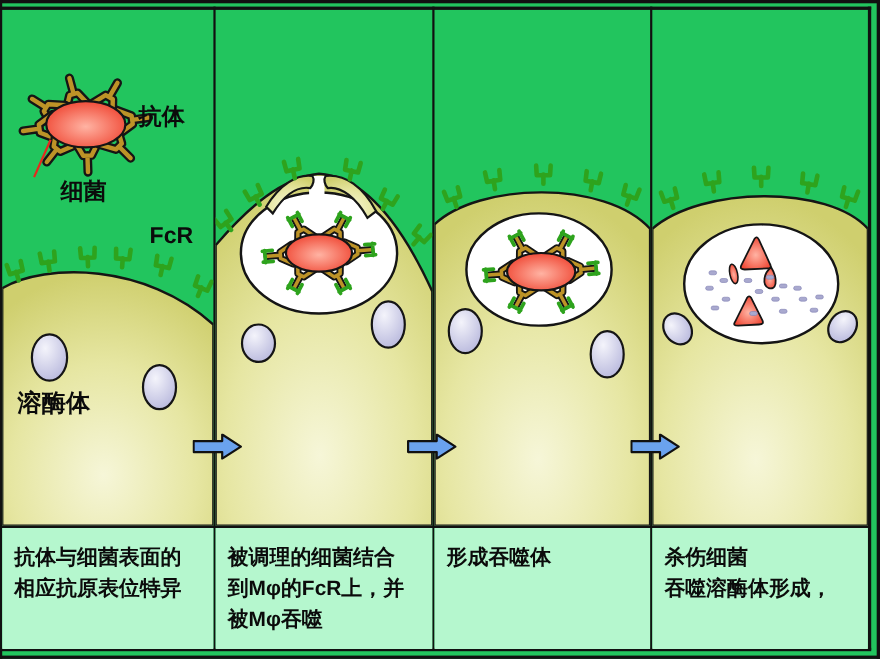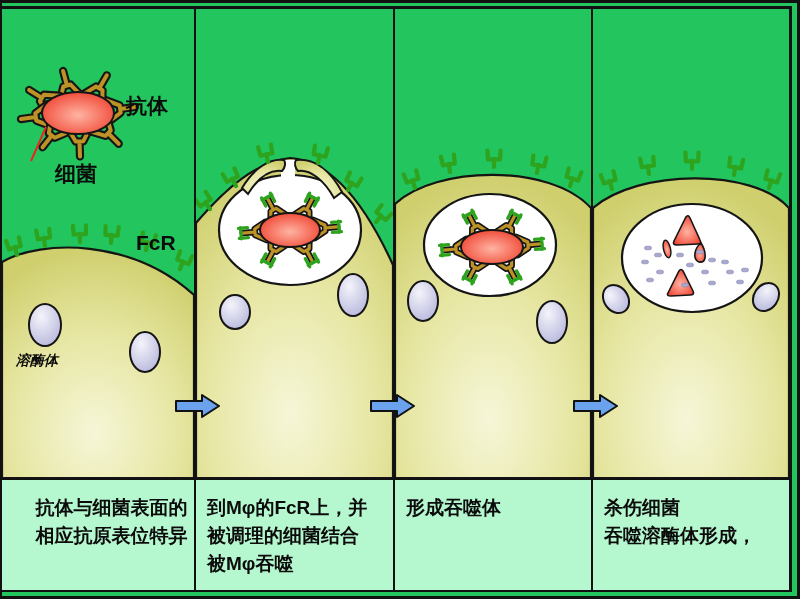--- a/index.html
+++ b/index.html
@@ -210,40 +210,40 @@
       <ellipse cx="173" cy="287" rx="12" ry="15" fill="url(#lg3)" stroke="#151515" stroke-width="2" transform="rotate(35 173 287)"></ellipse>
       <path d="M0,0 L0,-7.5 M-5.5,-7 L5.5,-7 M-5.5,-7 L-6,-15 M5.5,-7 L6,-15" transform="translate(19,179) rotate(-17) scale(1.1)" stroke="#2ea31d" stroke-width="3.8" fill="none" stroke-linecap="round"></path>
       <path d="M0,0 L0,-7.5 M-5.5,-7 L5.5,-7 M-5.5,-7 L-6,-15 M5.5,-7 L6,-15" transform="translate(56,164) rotate(-8) scale(1.1)" stroke="#2ea31d" stroke-width="3.8" fill="none" stroke-linecap="round"></path>
       <path d="M0,0 L0,-7.5 M-5.5,-7 L5.5,-7 M-5.5,-7 L-6,-15 M5.5,-7 L6,-15" transform="translate(99,159) rotate(0) scale(1.1)" stroke="#2ea31d" stroke-width="3.8" fill="none" stroke-linecap="round"></path>
       <path d="M0,0 L0,-7.5 M-5.5,-7 L5.5,-7 M-5.5,-7 L-6,-15 M5.5,-7 L6,-15" transform="translate(141,165) rotate(9) scale(1.1)" stroke="#2ea31d" stroke-width="3.8" fill="none" stroke-linecap="round"></path>
       <path d="M0,0 L0,-7.5 M-5.5,-7 L5.5,-7 M-5.5,-7 L-6,-15 M5.5,-7 L6,-15" transform="translate(176,178) rotate(17) scale(1.1)" stroke="#2ea31d" stroke-width="3.8" fill="none" stroke-linecap="round"></path>
     </svg>
 
   <div class="lbl" style="left:126px;top:92px;font-size:21px;">抗体</div>
   <div class="lbl" style="left:7px;top:160px;font-size:21px;margin-left:48px;">细菌</div>
-  <div class="lbl" style="left:136px;top:203px;font-size:21px;margin-top:28px;">FcR</div>
-  <div class="lbl" style="left:16px;top:352px;font-size:14px;font-style:italic;">溶酶体</div>
+  <div class="lbl" style="left:136px;top:203px;font-size:21px;">FcR</div>
+  <div class="lbl" style="left:16px;top:352px;font-size:22px;">溶酶体</div>
 
   <svg class="arrow" style="left:175px;top:394px;" viewBox="0 0 46 24">
       <polygon points="1,7 27,7 27,1 44,12 27,23 27,17 1,17" fill="#6aa2ee" stroke="#111" stroke-width="2" stroke-linejoin="round"></polygon>
     </svg>
   <svg class="arrow" style="left:370px;top:394px;" viewBox="0 0 46 24">
       <polygon points="1,7 27,7 27,1 44,12 27,23 27,17 1,17" fill="#6aa2ee" stroke="#111" stroke-width="2" stroke-linejoin="round"></polygon>
     </svg>
   <svg class="arrow" style="left:573px;top:394px;" viewBox="0 0 46 24">
       <polygon points="1,7 27,7 27,1 44,12 27,23 27,17 1,17" fill="#6aa2ee" stroke="#111" stroke-width="2" stroke-linejoin="round"></polygon>
     </svg>
 
-  <div class="caption" style="left:2px;width:191.5px;text-align:right;">
+  <div class="caption" style="left:2px;width:191.5px;">
     <div>抗体与细菌表面的</div>
     <div>相应抗原表位特异</div>
   </div>
   <div class="caption" style="left:196px;width:196.5px;">
+    <div>被调理的细菌结合</div>
     <div>到Mφ的FcR上，并</div>
-    <div>被调理的细菌结合</div>
     <div>被Mφ吞噬</div>
   </div>
   <div class="caption" style="left:395px;width:195.5px;">
     <div>形成吞噬体</div>
   </div>
   <div class="caption" style="left:593px;width:196px;">
     <div>杀伤细菌</div>
     <div>吞噬溶酶体形成，</div>
   </div>
 </div>

